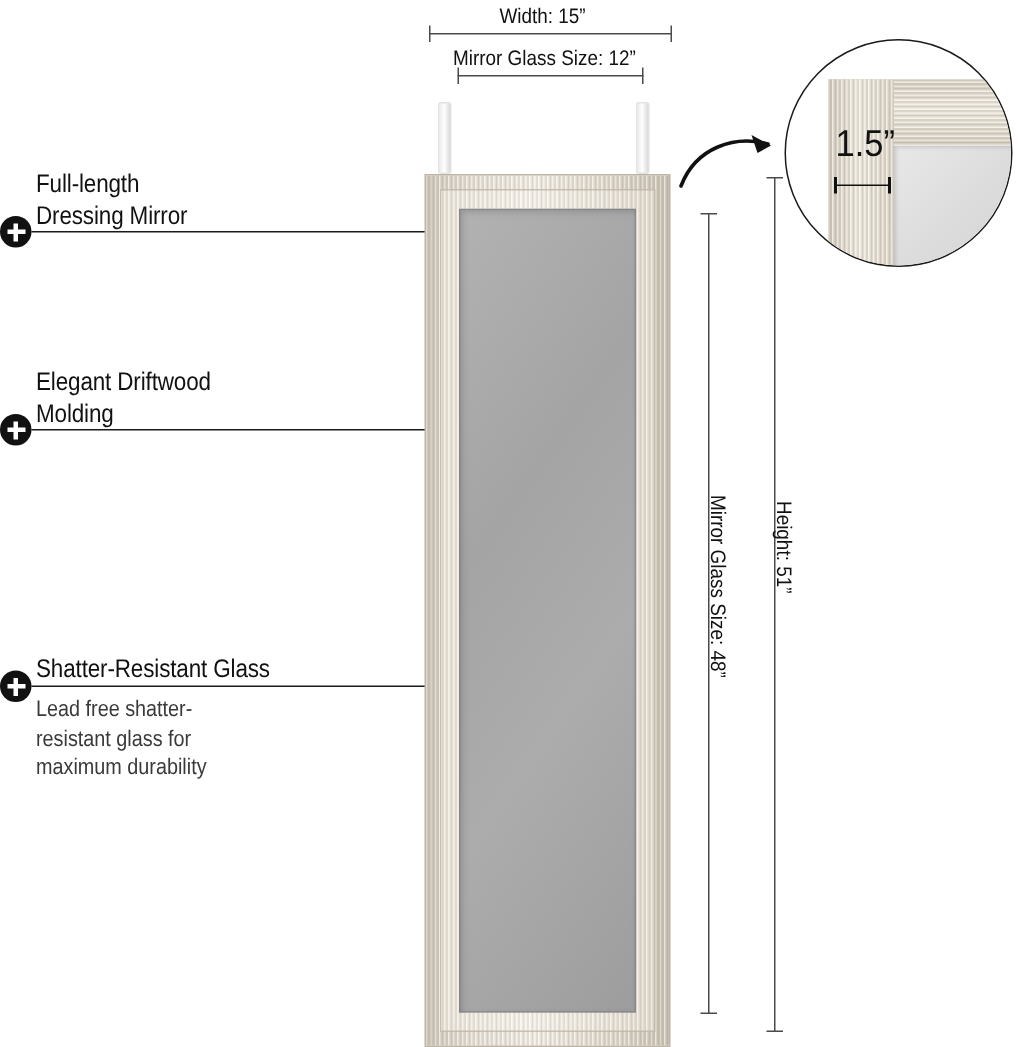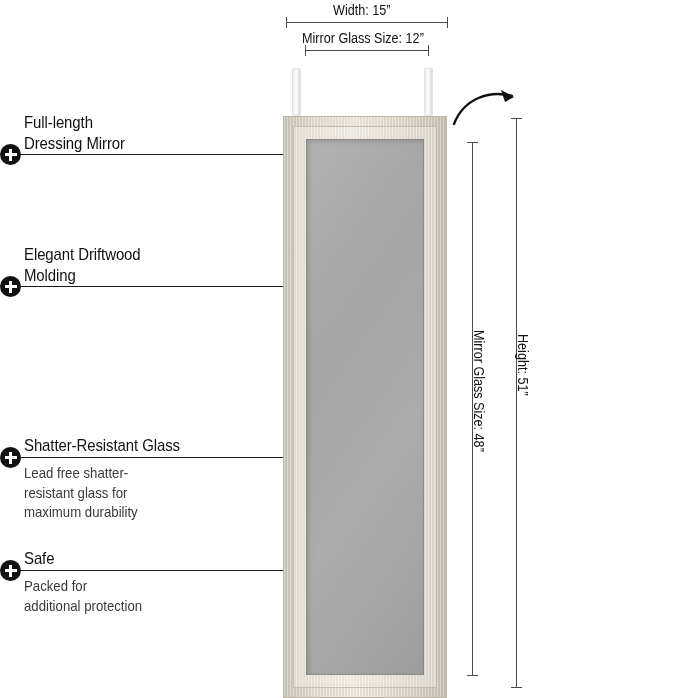--- a/index.html
+++ b/index.html
@@ -162,27 +162,20 @@
 
   <div class="feature" style="top:420px; height:110px; width:290px;margin-top:20px;">
     <span class="plus-icon" style="top:7px;"></span>
     <div class="rule" style="top:17px; width:264px;"></div>
     <div class="title" style="top:-5px; width:300px;">Shatter-Resistant Glass</div>
     <div class="desc" style="top:23px; width:300px;">Lead free shatter-
 resistant glass for
 maximum durability</div>
   </div>
 
-  <div class="feature" style="top:548px; height:90px; width:290px;">
-    <span class="plus-icon" style="top:12px;"></span>
-    <div class="rule" style="top:22px; width:264px;"></div>
-    <div class="title" style="top:0px; width:300px;">Safe</div>
-    <div class="desc" style="top:28px; width:300px;">Packed for
-additional protection</div>
-  </div>
 
   <div class="dim-label" style="left:333px; top:2px;">Width: 15”</div>
   <div class="dim-h" style="left:286px; top:22px; width:162px;"></div>
 
   <div class="dim-label" style="left:302px; top:30px;">Mirror Glass Size: 12”</div>
   <div class="dim-h" style="left:305px; top:50px; width:124px;"></div>
 
   <div class="hook" id="hook-left"></div>
   <div class="hook" id="hook-right"></div>
 
@@ -195,14 +188,21 @@
   <div class="dim-label vert" style="left:487px; top:330px;">Mirror Glass Size: 48”</div>
 
   <div class="dim-v" style="left:516px; top:118px; height:570px;"></div>
   <div class="dim-label vert" style="left:531px; top:334px;">Height: 51”</div>
 
   <svg id="callout-arrow" width="72" height="40" viewBox="0 0 72 40">
     <path d="M2,36 C12,10 38,2 60,8" stroke="#111" stroke-width="2.4" fill="none" stroke-linecap="round"></path>
     <path d="M62,9 L49,2 L53,14 Z" fill="#111"></path>
   </svg>
 
+  <div id="callout">
+    <div class="co-frame-top"></div>
+    <div class="co-frame-left"></div>
+    <div class="co-glass"></div>
+    <div class="co-dim"></div>
+    <div class="co-label">1.5”</div>
+  </div>
 
 </div>
 
 </body></html>

